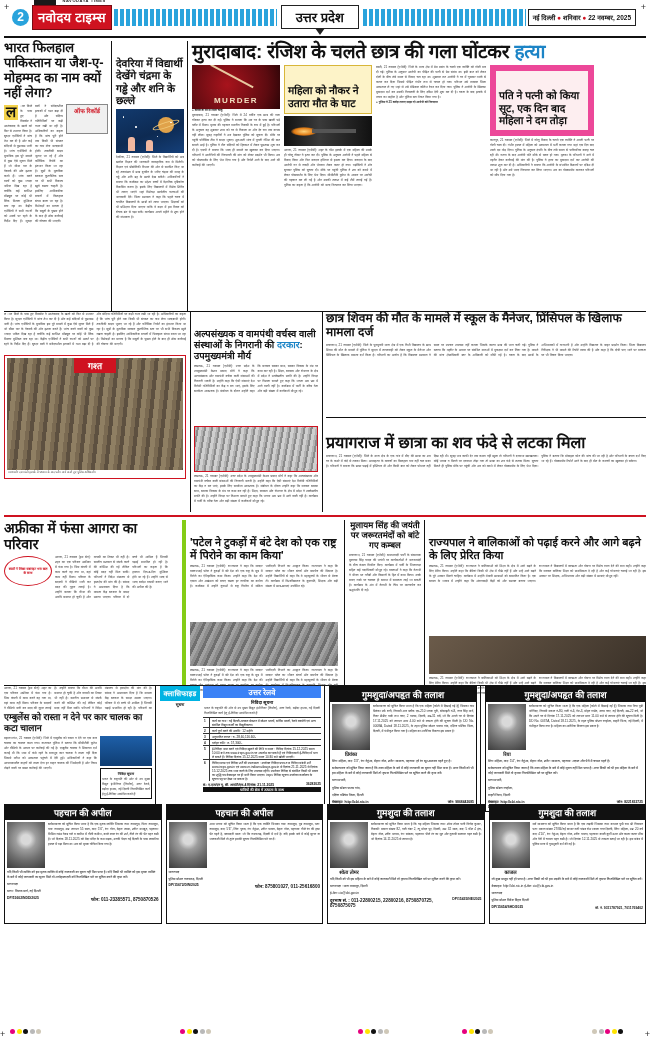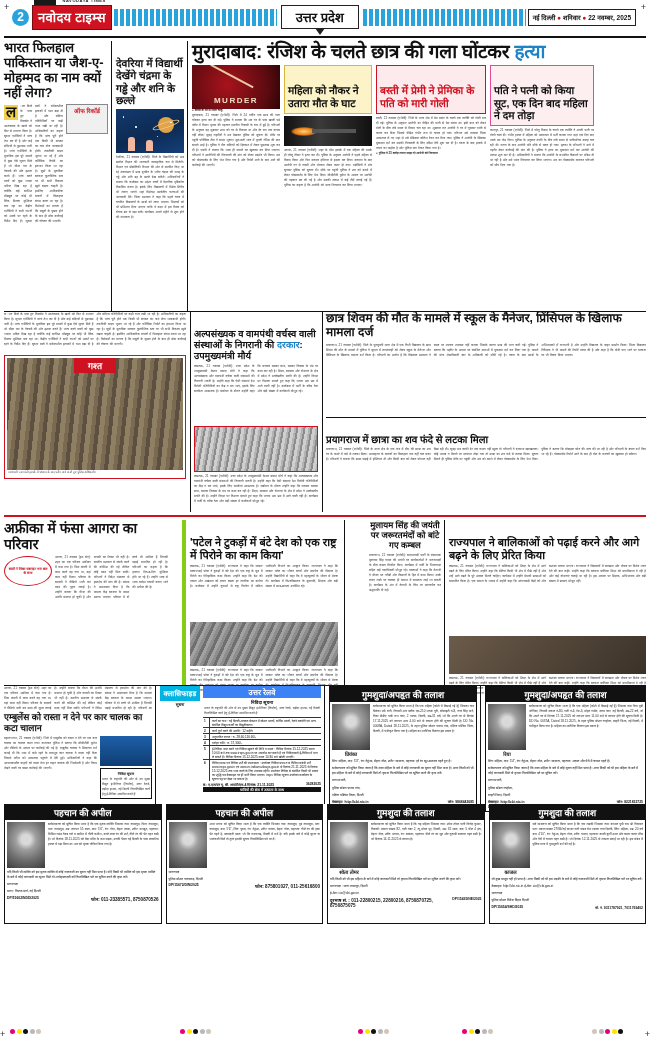--- a/index.html
+++ b/index.html
@@ -80,21 +80,21 @@
     float:left; font-size:15px; line-height:0.85; font-weight:bold;
     background:#f3d24a; color:#111; padding:1px 2px; margin:1px 2px 0 0;
   }
 
   
   .redbox {
     background:#fdeaec; border:1.5px solid #cf1220; padding:2px 3px; margin-bottom:2px;
   }
   .redbox h3 { color:#cf1220; }
   .yellowbox { background:#fdf3c8; border:1px solid #d8b63a; padding:2px 3px; margin-bottom:2px; }
-  .pinkbox { background:#fdeef0; border:1px solid #ec4899; padding:2px 3px; margin-bottom:2px; }
+  .pinkbox { background:#fdeef0; border:6px solid #ec4899; padding:2px 3px; margin-bottom:2px; }
 
   
   .photo { width:100%; display:block; background:#ccc; position:relative; }
   .cap { font-size:3px; color:#333; padding:1px 1px; line-height:1.3; }
 
   .space-img { background:linear-gradient(160deg,#123a6e 0%,#0d2a52 55%,#15407a 100%); position:relative; overflow:hidden; }
   .space-img .planet { position:absolute; width:16px; height:16px; border-radius:50%; background:#e0a24a; right:10px; top:8px; }
   .space-img .ring { position:absolute; right:4px; top:13px; width:28px; height:6px; border:1.2px solid #f0c878; border-radius:50%; transform:rotate(-18deg); }
   .space-img .star { position:absolute; width:1.6px; height:1.6px; background:#fff; border-radius:50%; }
   .space-img .person { position:absolute; bottom:2px; width:7px; height:14px; background:#f2b8a0; border-radius:3px 3px 0 0; }
@@ -253,23 +253,20 @@
             <h3 class="head-md">महिला को नौकर ने उतारा मौत के घाट</h3>
           </div>
           <div class="gun-img photo" style="height:30px;">
             <div class="flash"></div>
             <div class="barrel"></div>
           </div>
           <div class="body-txt" style="margin-top:2px;">आगरा, 21 नवम्बर (एजेंसी): शहर के पॉश इलाके में एक महिला की उसके ही घरेलू नौकर ने हत्या कर दी। पुलिस के अनुसार आरोपी ने पहले महिला से विवाद किया और फिर धारदार हथियार से हमला कर दिया। वारदात के बाद आरोपी घर से नकदी और जेवरात लेकर फरार हो गया। पड़ोसियों ने शोर सुनकर पुलिस को सूचना दी। मौके पर पहुंची पुलिस ने शव को कब्जे में लेकर पोस्टमार्टम के लिए भेज दिया। सीसीटीवी फुटेज के आधार पर आरोपी की पहचान कर ली गई है और उसकी तलाश में कई टीमें लगाई गई हैं। पुलिस का कहना है कि आरोपी को जल्द गिरफ्तार कर लिया जाएगा।</div>
         </div>
 
         <div class="col" style="max-width:110px;">
-          <div class="redbox">
-            <h3 class="head-md">बस्ती में प्रेमी ने प्रेमिका के पति को मारी गोली</h3>
-          </div>
           <div class="body-txt">बस्ती, 21 नवम्बर (एजेंसी): जिले के थाना क्षेत्र में प्रेम प्रसंग के चलते एक व्यक्ति को गोली मार दी गई। पुलिस के अनुसार आरोपी का पीड़ित की पत्नी से प्रेम संबंध था। इसी बात को लेकर दोनों के बीच लंबे समय से विवाद चल रहा था। शुक्रवार रात आरोपी ने घर में घुसकर तमंचे से फायर कर दिया जिससे पीड़ित गंभीर रूप से घायल हो गया। परिजन उसे तत्काल जिला अस्पताल ले गए जहां से उसे मेडिकल कॉलेज रेफर कर दिया गया। पुलिस ने आरोपी के खिलाफ मुकदमा दर्ज कर उसकी गिरफ्तारी के लिए दबिश देनी शुरू कर दी है। घटना के बाद इलाके में तनाव का माहौल है और पुलिस बल तैनात किया गया है।</div>
           <div class="tiny-cap" style="font-weight:bold; padding-top:1px;">● पुलिस ने 25 करोड़ लगाए साझा दो आरोपी को गिरफ्तार</div>
         </div>
 
         <div class="col" style="max-width:104px;">
           <div class="pinkbox">
             <h3 class="head-md">पति ने पत्नी को किया सूट, एक दिन बाद महिला ने दम तोड़ा</h3>
           </div>
           <div class="body-txt">कानपुर, 21 नवम्बर (एजेंसी): जिले में घरेलू विवाद के चलते एक व्यक्ति ने अपनी पत्नी पर गोली चला दी। गंभीर हालत में महिला को अस्पताल में भर्ती कराया गया जहां एक दिन बाद उसने दम तोड़ दिया। पुलिस के अनुसार दंपति के बीच लंबे समय से पारिवारिक कलह चल रही थी। घटना के बाद आरोपी पति मौके से फरार हो गया। मृतका के परिजनों ने थाने में तहरीर देकर कार्रवाई की मांग की है। पुलिस ने हत्या का मुकदमा दर्ज कर आरोपी की तलाश शुरू कर दी है। अधिकारियों ने बताया कि आरोपी के संभावित ठिकानों पर दबिश दी जा रही है और उसे जल्द गिरफ्तार कर लिया जाएगा। शव का पोस्टमार्टम कराकर परिजनों को सौंप दिया गया है।</div>
         </div>
@@ -298,21 +295,21 @@
       </h3>
       <div class="body-txt c2" style="height:60px;">लखनऊ, 21 नवम्बर (एजेंसी): उत्तर प्रदेश के उपमुख्यमंत्री केशव प्रसाद मौर्य ने कहा कि अल्पसंख्यक और वामपंथी वर्चस्व वाली संस्थाओं की निगरानी जरूरी है। उन्होंने कहा कि ऐसी संस्थाएं देश विरोधी गतिविधियों का केंद्र न बन जाएं, इसके लिए सतर्कता आवश्यक है। संबोधन के दौरान उन्होंने कहा कि सरकार सबका साथ, सबका विकास के मंत्र पर काम कर रही है। शिक्षा, स्वास्थ्य और रोजगार के क्षेत्र में प्रदेश ने उल्लेखनीय प्रगति की है। उन्होंने विपक्ष पर निशाना साधते हुए कहा कि जनता अब भ्रम में आने वाली नहीं है। कार्यक्रम में पार्टी के वरिष्ठ नेता और बड़ी संख्या में कार्यकर्ता मौजूद रहे।</div>
       <div class="portrait-img photo" style="height:46px; border:1px solid #cf1220; margin-top:2px;"></div>
       <div class="body-txt" style="margin-top:2px;">लखनऊ, 21 नवम्बर (एजेंसी): उत्तर प्रदेश के उपमुख्यमंत्री केशव प्रसाद मौर्य ने कहा कि अल्पसंख्यक और वामपंथी वर्चस्व वाली संस्थाओं की निगरानी जरूरी है। उन्होंने कहा कि ऐसी संस्थाएं देश विरोधी गतिविधियों का केंद्र न बन जाएं, इसके लिए सतर्कता आवश्यक है। संबोधन के दौरान उन्होंने कहा कि सरकार सबका साथ, सबका विकास के मंत्र पर काम कर रही है। शिक्षा, स्वास्थ्य और रोजगार के क्षेत्र में प्रदेश ने उल्लेखनीय प्रगति की है। उन्होंने विपक्ष पर निशाना साधते हुए कहा कि जनता अब भ्रम में आने वाली नहीं है। कार्यक्रम में पार्टी के वरिष्ठ नेता और बड़ी संख्या में कार्यकर्ता मौजूद रहे।</div>
     </div>
 
     <div class="col" style="border-left:1px solid #111; padding-left:3px;">
       <h2 class="head-lg" style="font-size:12px;">छात्र शिवम की मौत के मामले में स्कूल के मैनेजर, प्रिंसिपल के खिलाफ मामला दर्ज</h2>
       <div class="body-txt c3" style="height:74px;">प्रयागराज, 21 नवम्बर (एजेंसी): जिले के पूरामुफ्ती थाना क्षेत्र में एक निजी विद्यालय के छात्र शिवम की मौत के मामले में पुलिस ने सुरक्षा में लापरवाही को लेकर स्कूल के मैनेजर और प्रिंसिपल के खिलाफ मामला दर्ज किया है। परिजनों का आरोप है कि विद्यालय प्रशासन ने समय पर उपचार उपलब्ध नहीं कराया जिसके कारण छात्र की जान चली गई। पुलिस ने बताया कि तहरीर के आधार पर संबंधित धाराओं में मुकदमा दर्ज कर लिया गया है। मामले की जांच क्षेत्राधिकारी स्तर के अधिकारी को सौंपी गई है। घटना के बाद छात्रों के अभिभावकों में नाराजगी है और उन्होंने विद्यालय के बाहर प्रदर्शन किया। जिला विद्यालय निरीक्षक ने भी मामले की रिपोर्ट तलब की है और कहा है कि दोषी पाए जाने पर मान्यता पर भी विचार किया जाएगा।</div>
       <div class="rule-thin"></div>
-      <h3 class="head-md" style="font-size:10px;">प्रयागराज में छात्रा का शव फंदे से लटका मिला</h3>
+      <h3 class="head-md" style="font-size:16px;">प्रयागराज में छात्रा का शव फंदे से लटका मिला</h3>
       <div class="body-txt c3" style="height:66px;">प्रयागराज, 21 नवम्बर (एजेंसी): जिले के थाना क्षेत्र के एक गांव में बीए की छात्रा का शव घर के कमरे में फंदे से लटका मिला। आत्महत्या के कारणों का फिलहाल पता नहीं चल सका है। परिजनों ने बताया कि छात्रा पढ़ाई में होशियार थी और किसी बात को लेकर परेशान नहीं दिख रही थी। सुबह जब काफी देर तक कमरा नहीं खुला तो परिजनों ने दरवाजा खटखटाया। कोई जवाब न मिलने पर दरवाजा तोड़ा गया तो छात्रा का शव फंदे से लटका मिला। सूचना मिलते ही पुलिस मौके पर पहुंची और शव को कब्जे में लेकर पोस्टमार्टम के लिए भेज दिया। पुलिस ने बताया कि मोबाइल फोन की जांच की जा रही है और परिजनों के बयान दर्ज किए जा रहे हैं। पोस्टमार्टम रिपोर्ट आने के बाद ही मौत के कारणों का खुलासा हो सकेगा।</div>
     </div>
   </div>
 
   <div class="rule-red"></div>
 
   <div class="cols" style="height:165px;">
 
     <div class="col" style="max-width:182px; border-right:4px solid #84cc16; padding-right:14px;">
       <h2 class="head-lg" style="font-size:14px;">अफ्रीका में फंसा आगरा का परिवार</h2>
@@ -320,21 +317,21 @@
       <div class="body-txt c3" style="height:140px;">आगरा, 21 नवम्बर (हम सेन): शहर का एक परिवार अफ्रीका में फंस गया है। जिस कंपनी में काम करने वह गया था, वहां काम नहीं मिला। परिवार के सदस्यों ने वीडियो जारी कर मदद की गुहार लगाई है। उन्होंने बताया कि वीजा की अवधि समाप्त हो चुकी है और वापसी का टिकट भी नहीं है। स्थानीय प्रशासन से संपर्क करने की कोशिश की गई लेकिन कोई मदद नहीं मिल सकी। परिजनों ने विदेश मंत्रालय से हस्तक्षेप की मांग की है। सांसद ने आश्वासन दिया है कि मामला केंद्र सरकार के समक्ष उठाया जाएगा। परिवार में दो बच्चे भी शामिल हैं जिनकी पढ़ाई प्रभावित हो रही है। परिजनों का कहना है कि हालात दिन-ब-दिन मुश्किल होते जा रहे हैं। उन्होंने जल्द से जल्द स्वदेश वापसी कराए जाने की अपील की है।</div>
     </div>
 
     <div class="col" style="max-width:155px; border-right:1px solid #111; padding-right:6px;">
       <h3 class="head-md" style="font-size:11px;">'पटेल ने टुकड़ों में बंटे देश को एक राष्ट्र में पिरोने का काम किया'</h3>
       <div class="body-txt c2" style="height:56px;">लखनऊ, 21 नवम्बर (एजेंसी): राज्यपाल ने कहा कि सरदार वल्लभभाई पटेल ने टुकड़ों में बंटे देश को एक राष्ट्र के सूत्र में पिरोने का ऐतिहासिक काम किया। उन्होंने कहा कि देश की एकता और अखंडता को बनाए रखना हर नागरिक का कर्तव्य है। कार्यक्रम में उन्होंने युवाओं से राष्ट्र निर्माण में सक्रिय भागीदारी निभाने का आह्वान किया। राज्यपाल ने कहा कि सरदार पटेल का जीवन संघर्ष और समर्पण की मिसाल है। उन्होंने विद्यार्थियों से कहा कि वे महापुरुषों के जीवन से प्रेरणा लें। कार्यक्रम में विश्वविद्यालय के कुलपति, शिक्षक और बड़ी संख्या में छात्र-छात्राएं उपस्थित रहे।</div>
       <div class="gray-img photo" style="height:44px; margin-top:2px;"></div>
       <div class="body-txt c2" style="height:44px; margin-top:2px;">लखनऊ, 21 नवम्बर (एजेंसी): राज्यपाल ने कहा कि सरदार वल्लभभाई पटेल ने टुकड़ों में बंटे देश को एक राष्ट्र के सूत्र में पिरोने का ऐतिहासिक काम किया। उन्होंने कहा कि देश की एकता और अखंडता को बनाए रखना हर नागरिक का कर्तव्य है। कार्यक्रम में उन्होंने युवाओं से राष्ट्र निर्माण में सक्रिय भागीदारी निभाने का आह्वान किया। राज्यपाल ने कहा कि सरदार पटेल का जीवन संघर्ष और समर्पण की मिसाल है। उन्होंने विद्यार्थियों से कहा कि वे महापुरुषों के जीवन से प्रेरणा लें। कार्यक्रम में विश्वविद्यालय के कुलपति, शिक्षक और बड़ी संख्या में छात्र-छात्राएं उपस्थित रहे।</div>
     </div>
 
-    <div class="col" style="max-width:76px; border-right:1px solid #111; padding-right:3px;margin-left:20px;">
+    <div class="col" style="max-width:76px; border-right:1px solid #111; padding-right:3px;">
       <h4 class="head-sm" style="text-align:center;">मुलायम सिंह की जयंती पर जरूरतमंदों को बांटे गए कम्बल</h4>
       <div class="body-txt">प्रयागराज, 21 नवम्बर (एजेंसी): समाजवादी पार्टी के संस्थापक मुलायम सिंह यादव की जयंती पर कार्यकर्ताओं ने जरूरतमंदों के बीच कंबल वितरित किए। कार्यक्रम में पार्टी के जिलाध्यक्ष सहित कई पदाधिकारी मौजूद रहे। वक्ताओं ने कहा कि नेताजी ने जीवन भर गरीबों और किसानों के हित में काम किया। उनके बताए रास्ते पर चलकर ही समाज में समानता लाई जा सकती है। कार्यक्रम के अंत में नेताजी के चित्र पर माल्यार्पण कर श्रद्धांजलि दी गई।</div>
     </div>
 
     <div class="col">
       <h3 class="head-md" style="font-size:11px;">राज्यपाल ने बालिकाओं को पढ़ाई करने और आगे बढ़ने के लिए प्रेरित किया</h3>
       <div class="body-txt c2" style="height:70px;">लखनऊ, 21 नवम्बर (एजेंसी): राज्यपाल ने बालिकाओं को शिक्षा के क्षेत्र में आगे बढ़ने के लिए प्रेरित किया। उन्होंने कहा कि बेटियां किसी भी क्षेत्र में पीछे नहीं हैं और उन्हें आगे बढ़ने के पूरे अवसर मिलने चाहिए। कार्यक्रम में उन्होंने मेधावी छात्राओं को सम्मानित किया है। एक सवाल के जवाब में उन्होंने कहा कि आंगनबाड़ी केंद्रों को और सशक्त बनाया जाएगा। राज्यपाल ने विद्यालयों में स्वच्छता और पोषण पर विशेष ध्यान देने की बात कही। उन्होंने कहा कि सरकार बालिका शिक्षा को प्राथमिकता दे रही है और कई योजनाएं चलाई जा रही हैं। इस अवसर पर शिक्षक, अभिभावक और बड़ी संख्या में छात्राएं मौजूद रहीं।</div>
       <div class="mourn-img photo" style="height:38px; margin-top:2px;"></div>
       <div class="body-txt c2" style="height:36px; margin-top:2px;">लखनऊ, 21 नवम्बर (एजेंसी): राज्यपाल ने बालिकाओं को शिक्षा के क्षेत्र में आगे बढ़ने के लिए प्रेरित किया। उन्होंने कहा कि बेटियां किसी भी क्षेत्र में पीछे नहीं हैं और उन्हें आगे बढ़ने के पूरे अवसर मिलने चाहिए। कार्यक्रम में उन्होंने मेधावी छात्राओं को सम्मानित किया है। एक सवाल के जवाब में उन्होंने कहा कि आंगनबाड़ी केंद्रों को और सशक्त बनाया जाएगा। राज्यपाल ने विद्यालयों में स्वच्छता और पोषण पर विशेष ध्यान देने की बात कही। उन्होंने कहा कि सरकार बालिका शिक्षा को प्राथमिकता दे रही है और कई योजनाएं चलाई जा रही हैं। इस अवसर पर शिक्षक, अभिभावक और बड़ी संख्या में छात्राएं मौजूद रहीं।</div>
     </div>

